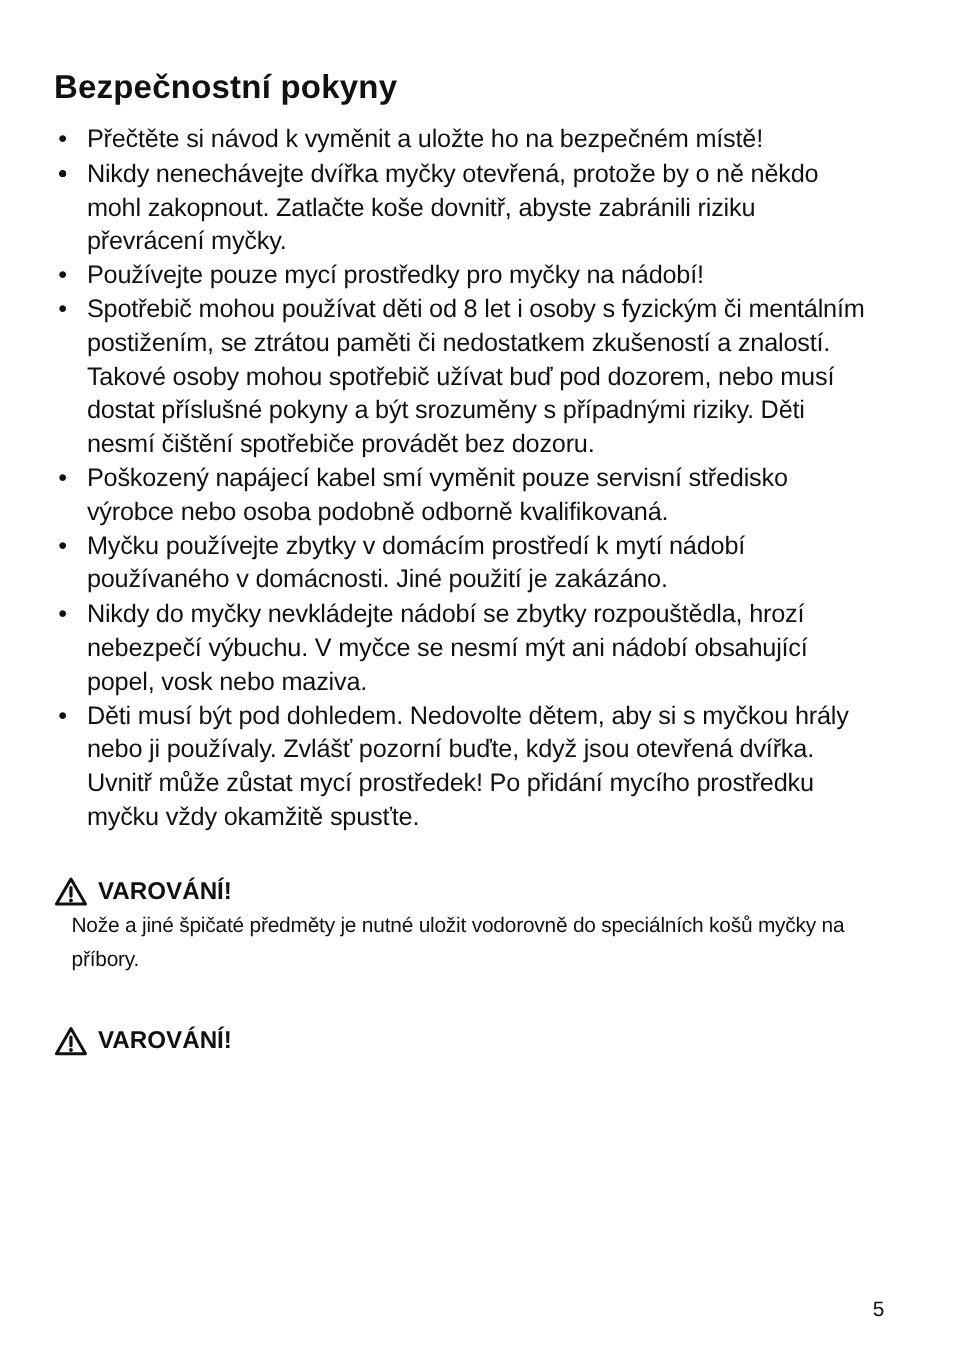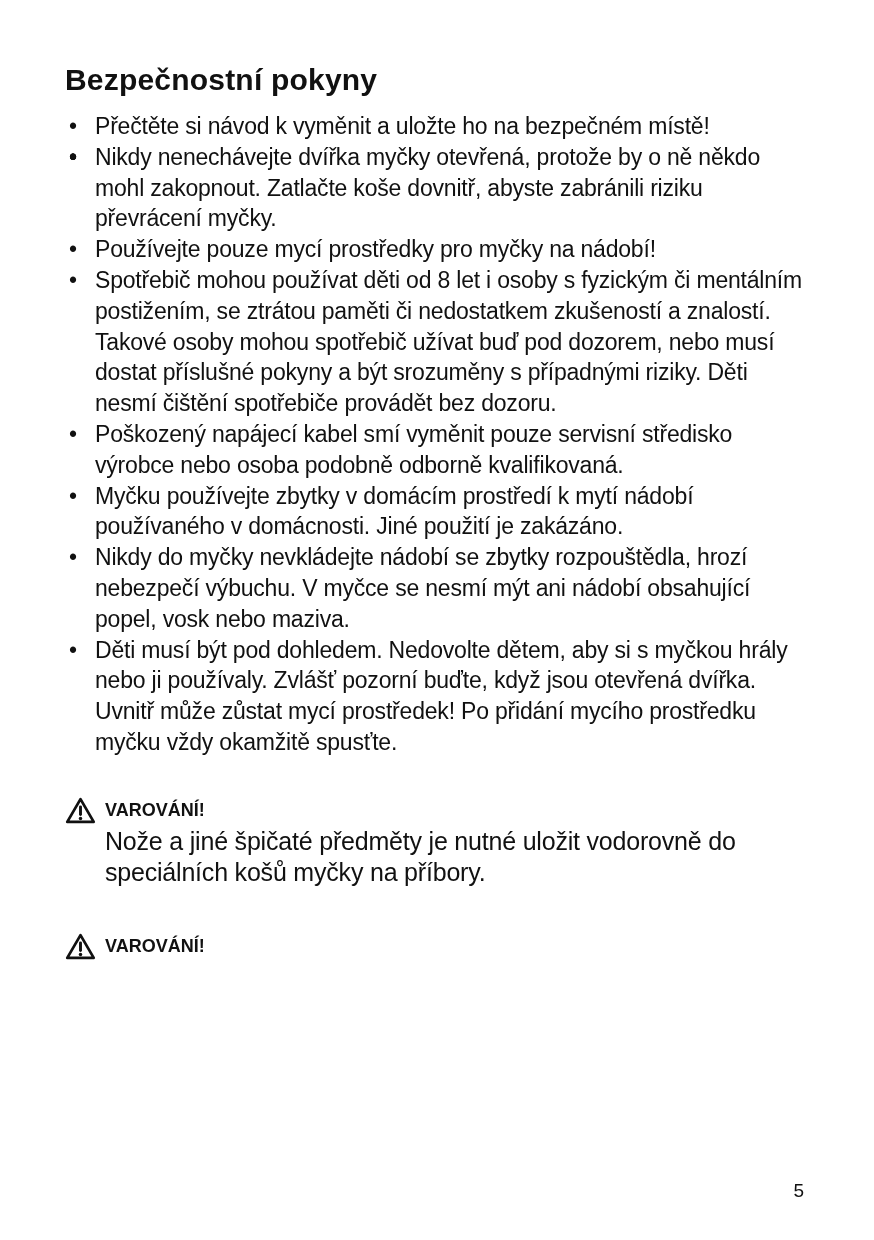--- a/index.html
+++ b/index.html
@@ -11,21 +11,21 @@
     position: relative;
     width: 874px;
     height: 1240px;
     background: #ffffff;
     font-family: "Liberation Sans", sans-serif;
     color: #111111;
     overflow: hidden;
   }
   .content {
     position: absolute;
-    left: 65px;
+    left: 49px;
     top: 64px;
     width: 748px;
   }
   .doc-title {
     margin: 0 0 15px 0;
     font-size: 30px;
     line-height: 32px;
     font-weight: bold;
     letter-spacing: 0.2px;
   }
@@ -59,28 +59,28 @@
   .warning-icon {
     display: inline-flex;
     flex: 0 0 auto;
   }
   .warning-icon svg {
     width: 31px;
     height: 29px;
     display: block;
   }
   .warning-label {
-    font-size: 18px;
+    font-size: 22px;
     font-weight: bold;
     letter-spacing: 0;
   }
   .warning-body {
-    margin-left: 40px;
+    margin-left: 16px;
     margin-top: 1px;
-    font-size: 25px;
+    font-size: 19px;
     line-height: 31px;
     letter-spacing: -0.2px;
   }
   .page-number {
     position: absolute;
     right: 70px;
     bottom: 38px;
     font-size: 19px;
     color: #111111;
   }

